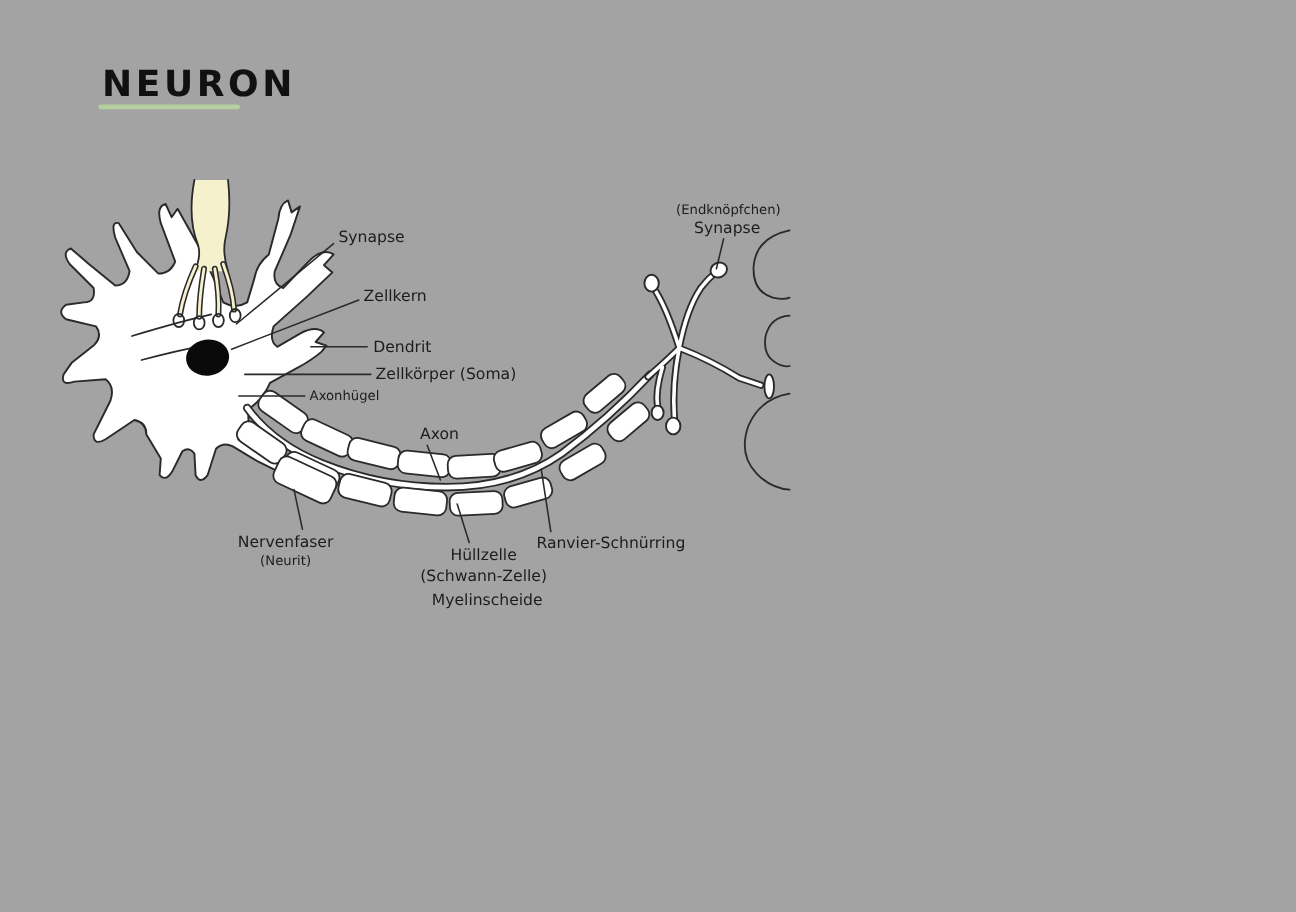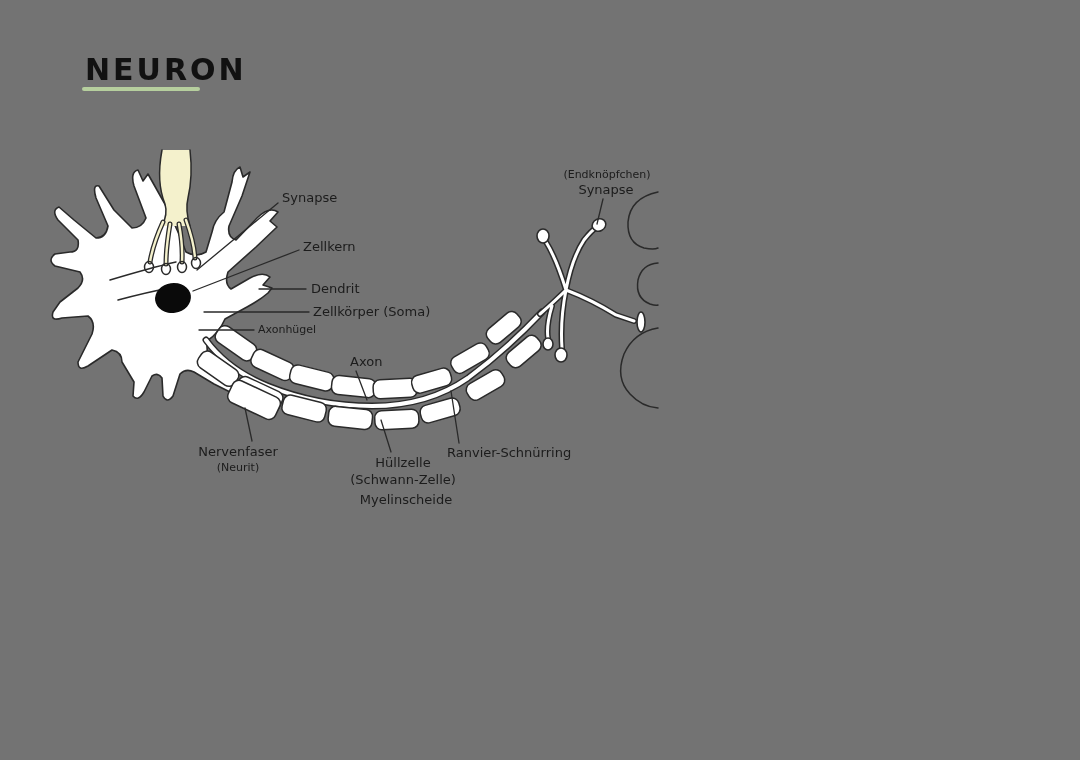--- a/index.html
+++ b/index.html
@@ -1,20 +1,20 @@
 <!DOCTYPE html>
 <html><head>
 <meta charset="utf-8">
 <style>
   html, body { margin: 0; padding: 0; background: #ffffff; }
   #page {
     position: relative;
     width: 1080px;
     height: 760px;
-    background: #737373;
+    background: #a3a3a3;
     overflow: hidden;
     font-family: "DejaVu Sans", sans-serif;
   }
   svg { position: absolute; inset: 0; }
   .title-text {
     font-family: "DejaVu Sans", sans-serif;
     font-weight: 700;
     font-size: 30px;
     letter-spacing: 3px;
     fill: #111111;

